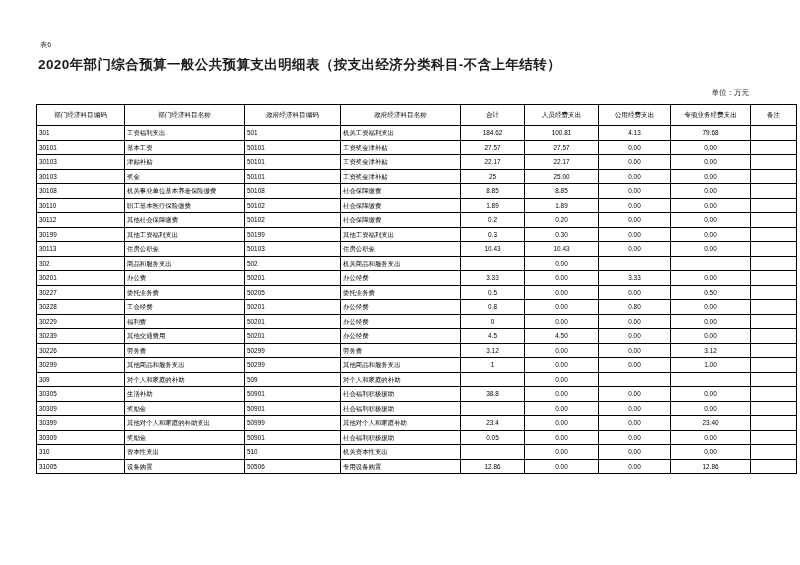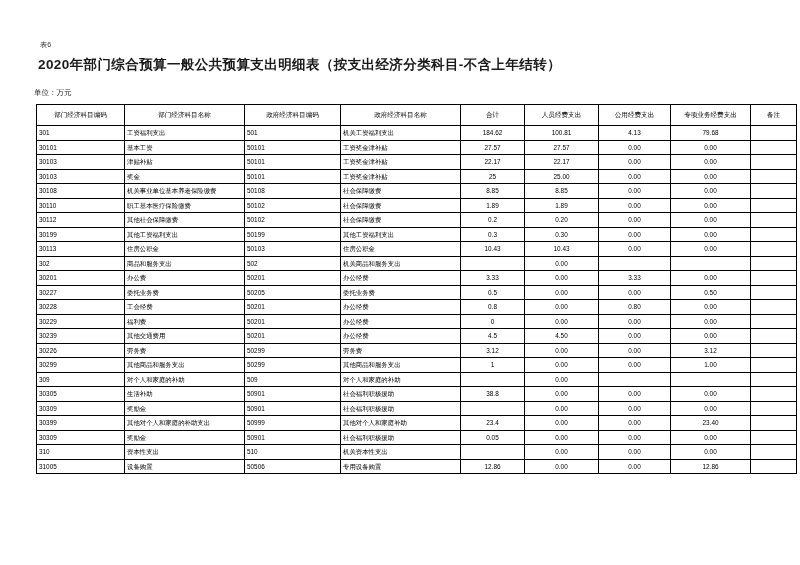--- a/index.html
+++ b/index.html
@@ -29,21 +29,21 @@
   }
   .doc-title {
     font-size: 13.5px;
     font-weight: bold;
     color: #1a1a1a;
     margin: 6px 0 14px 4px;
     letter-spacing: 0.4px;
     white-space: nowrap;
   }
   .unit-line {
-    text-align: left;
+    text-align: right;
     font-size: 7.5px;
     color: #222;
     margin: 0 2px 6px 0;
   }
   table.budget {
     border-collapse: collapse;
     width: 740px;
     margin-left: 2px;
     table-layout: fixed;
   }

